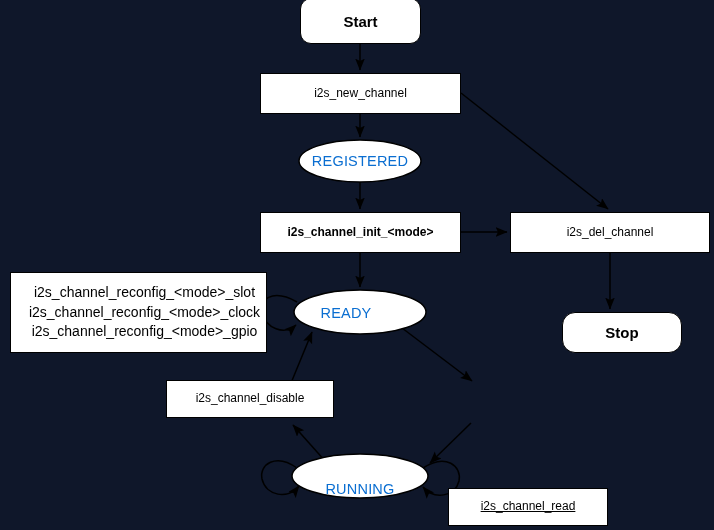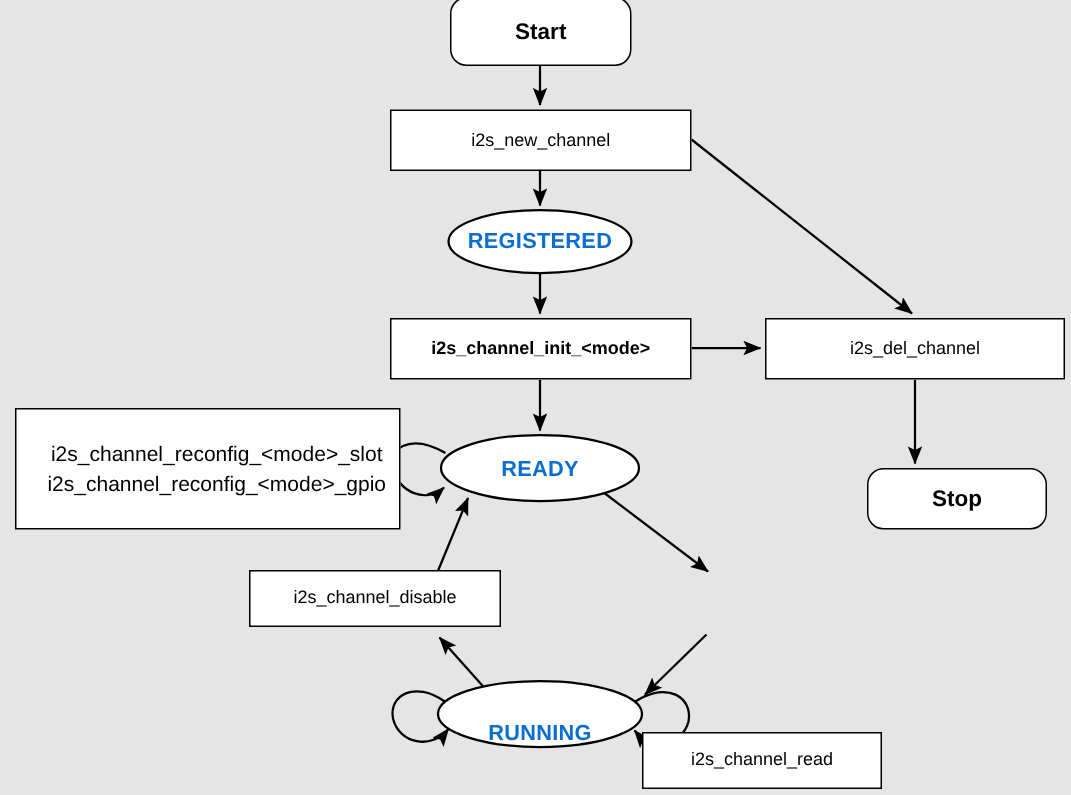--- a/index.html
+++ b/index.html
@@ -7,21 +7,21 @@
     padding: 0;
     background: #ffffff;
   }
   body {
     font-family: "Liberation Sans", sans-serif;
   }
   #diagram-canvas {
     position: relative;
     width: 714px;
     height: 530px;
-    background: #e5e5e5;
+    background: #0f172a;
     overflow: hidden;
   }
   #edge-layer {
     position: absolute;
     left: 0;
     top: 0;
     width: 714px;
     height: 530px;
     pointer-events: none;
   }
@@ -54,21 +54,21 @@
   .multiline .line {
     white-space: nowrap;
     padding-left: 12px;
   }
   .state-label {
     position: absolute;
     display: flex;
     align-items: center;
     justify-content: center;
     font-size: 14.5px;
-    font-weight: bold;
+    font-weight: normal;
     letter-spacing: 0.2px;
     background: transparent;
     pointer-events: none;
     text-align: right;
   }
 </style>
 </head>
 <body>
 
 <div id="diagram-canvas">
@@ -129,40 +129,41 @@
   </div>
 
   <div class="node box" style="left:260px; top:212px; width:201px; height:41px;font-weight:bold;">
     <span>i2s_channel_init_&lt;mode&gt;</span>
   </div>
 
   <div class="node box" style="left:510px; top:212px; width:200px; height:41px;">
     <span>i2s_del_channel</span>
   </div>
 
-  <div class="node terminal" style="left:578px; top:312px; width:120px; height:41px;">
+  <div class="node terminal" style="left:562px; top:312px; width:120px; height:41px;border-radius:13px;">
     <span>Stop</span>
   </div>
 
   <div class="node box multiline" style="left:10px; top:272px; width:257px; height:81px;">
     <span class="line">i2s_channel_reconfig_&lt;mode&gt;_slot</span>
+    <span class="line">i2s_channel_reconfig_&lt;mode&gt;_clock</span>
     <span class="line">i2s_channel_reconfig_&lt;mode&gt;_gpio</span>
   </div>
 
-  <div class="state-label" style="left:294px; top:291px; width:132px; height:44px; color:#0a6ed1;">
+  <div class="state-label" style="left:280px; top:291px; width:132px; height:44px; color:#0a6ed1;">
     <span>READY</span>
   </div>
 
   <div class="node box" style="left:166px; top:380px; width:168px; height:38px;">
     <span>i2s_channel_disable</span>
   </div>
 
 
   <div class="state-label" style="left:292px; top:455px; width:136px; height:44px; color:#0a6ed1;margin-top:12px;">
     <span>RUNNING</span>
   </div>
 
 
-  <div class="node box" style="left:428px; top:488px; width:160px; height:38px;">
+  <div class="node box" style="left:448px; top:488px; width:160px; height:38px;text-decoration:underline;">
     <span>i2s_channel_read</span>
   </div>
 
 </div>
 
 </body></html>

